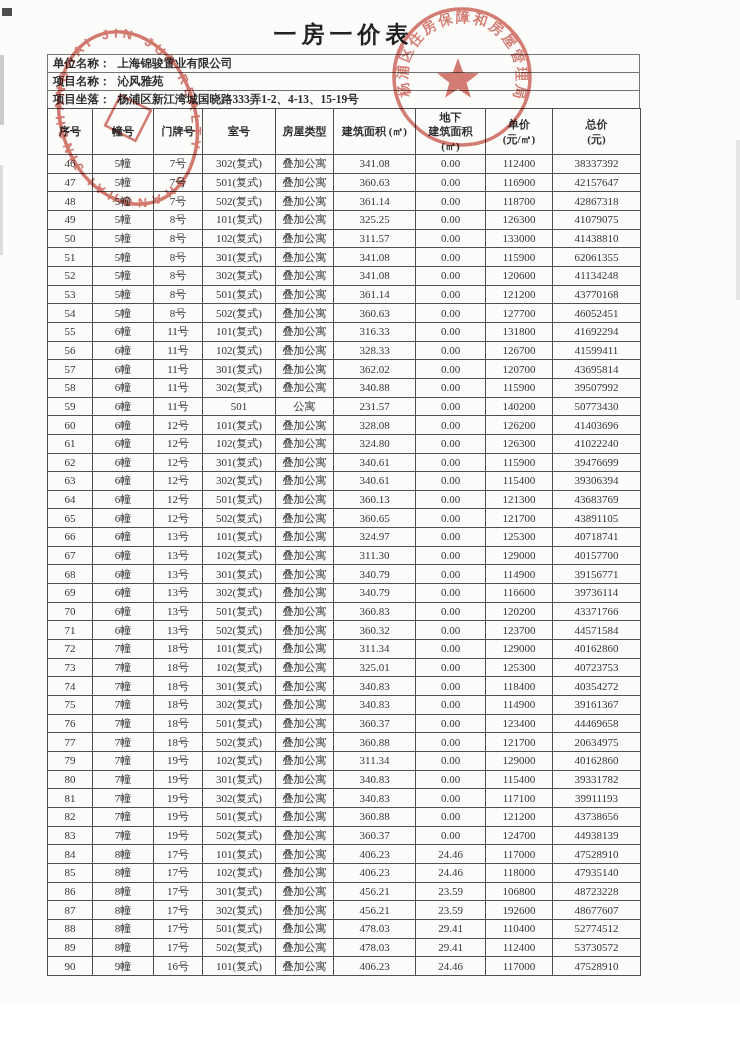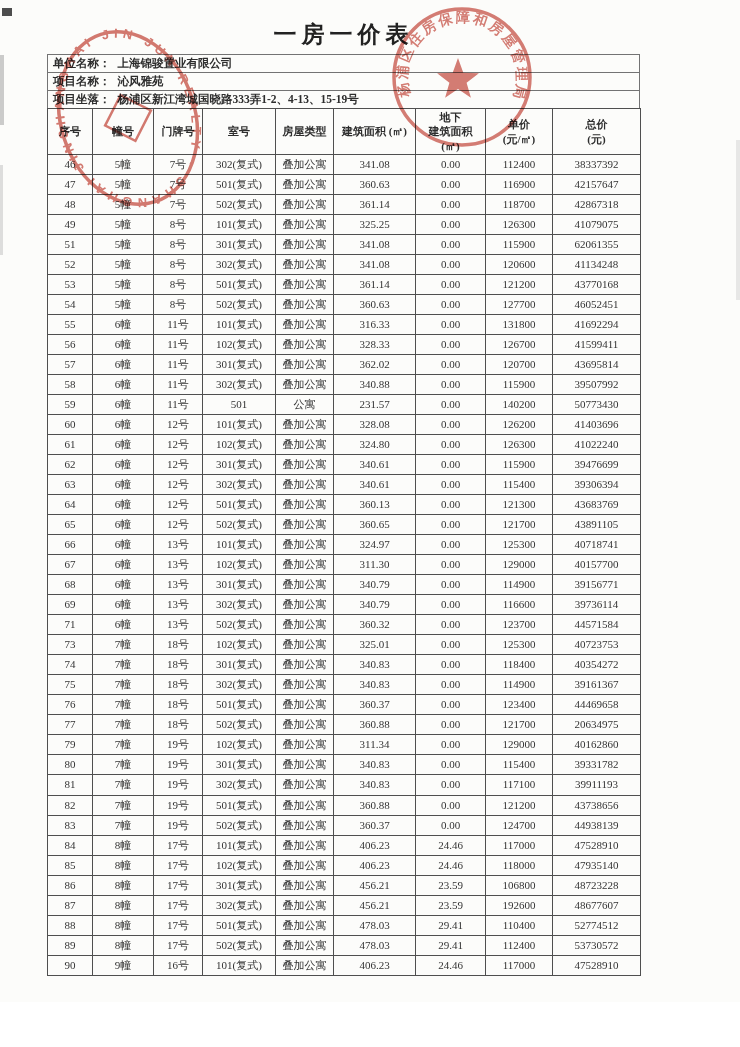--- a/index.html
+++ b/index.html
@@ -133,20 +133,31 @@
             <td>5幢</td>
             <td>8号</td>
             <td>101(复式)</td>
             <td>叠加公寓</td>
             <td>325.25</td>
             <td>0.00</td>
             <td>126300</td>
             <td>41079075</td>
           </tr>
           <tr>
+            <td>50</td>
+            <td>5幢</td>
+            <td>8号</td>
+            <td>102(复式)</td>
+            <td>叠加公寓</td>
+            <td>311.57</td>
+            <td>0.00</td>
+            <td>133000</td>
+            <td>41438810</td>
+          </tr>
+          <tr>
             <td>51</td>
             <td>5幢</td>
             <td>8号</td>
             <td>301(复式)</td>
             <td>叠加公寓</td>
             <td>341.08</td>
             <td>0.00</td>
             <td>115900</td>
             <td>62061355</td>
           </tr>
@@ -342,29 +353,51 @@
             <td>6幢</td>
             <td>13号</td>
             <td>302(复式)</td>
             <td>叠加公寓</td>
             <td>340.79</td>
             <td>0.00</td>
             <td>116600</td>
             <td>39736114</td>
           </tr>
           <tr>
+            <td>70</td>
+            <td>6幢</td>
+            <td>13号</td>
+            <td>501(复式)</td>
+            <td>叠加公寓</td>
+            <td>360.83</td>
+            <td>0.00</td>
+            <td>120200</td>
+            <td>43371766</td>
+          </tr>
+          <tr>
             <td>71</td>
             <td>6幢</td>
             <td>13号</td>
             <td>502(复式)</td>
             <td>叠加公寓</td>
             <td>360.32</td>
             <td>0.00</td>
             <td>123700</td>
             <td>44571584</td>
+          </tr>
+          <tr>
+            <td>72</td>
+            <td>7幢</td>
+            <td>18号</td>
+            <td>101(复式)</td>
+            <td>叠加公寓</td>
+            <td>311.34</td>
+            <td>0.00</td>
+            <td>129000</td>
+            <td>40162860</td>
           </tr>
           <tr>
             <td>73</td>
             <td>7幢</td>
             <td>18号</td>
             <td>102(复式)</td>
             <td>叠加公寓</td>
             <td>325.01</td>
             <td>0.00</td>
             <td>125300</td>

